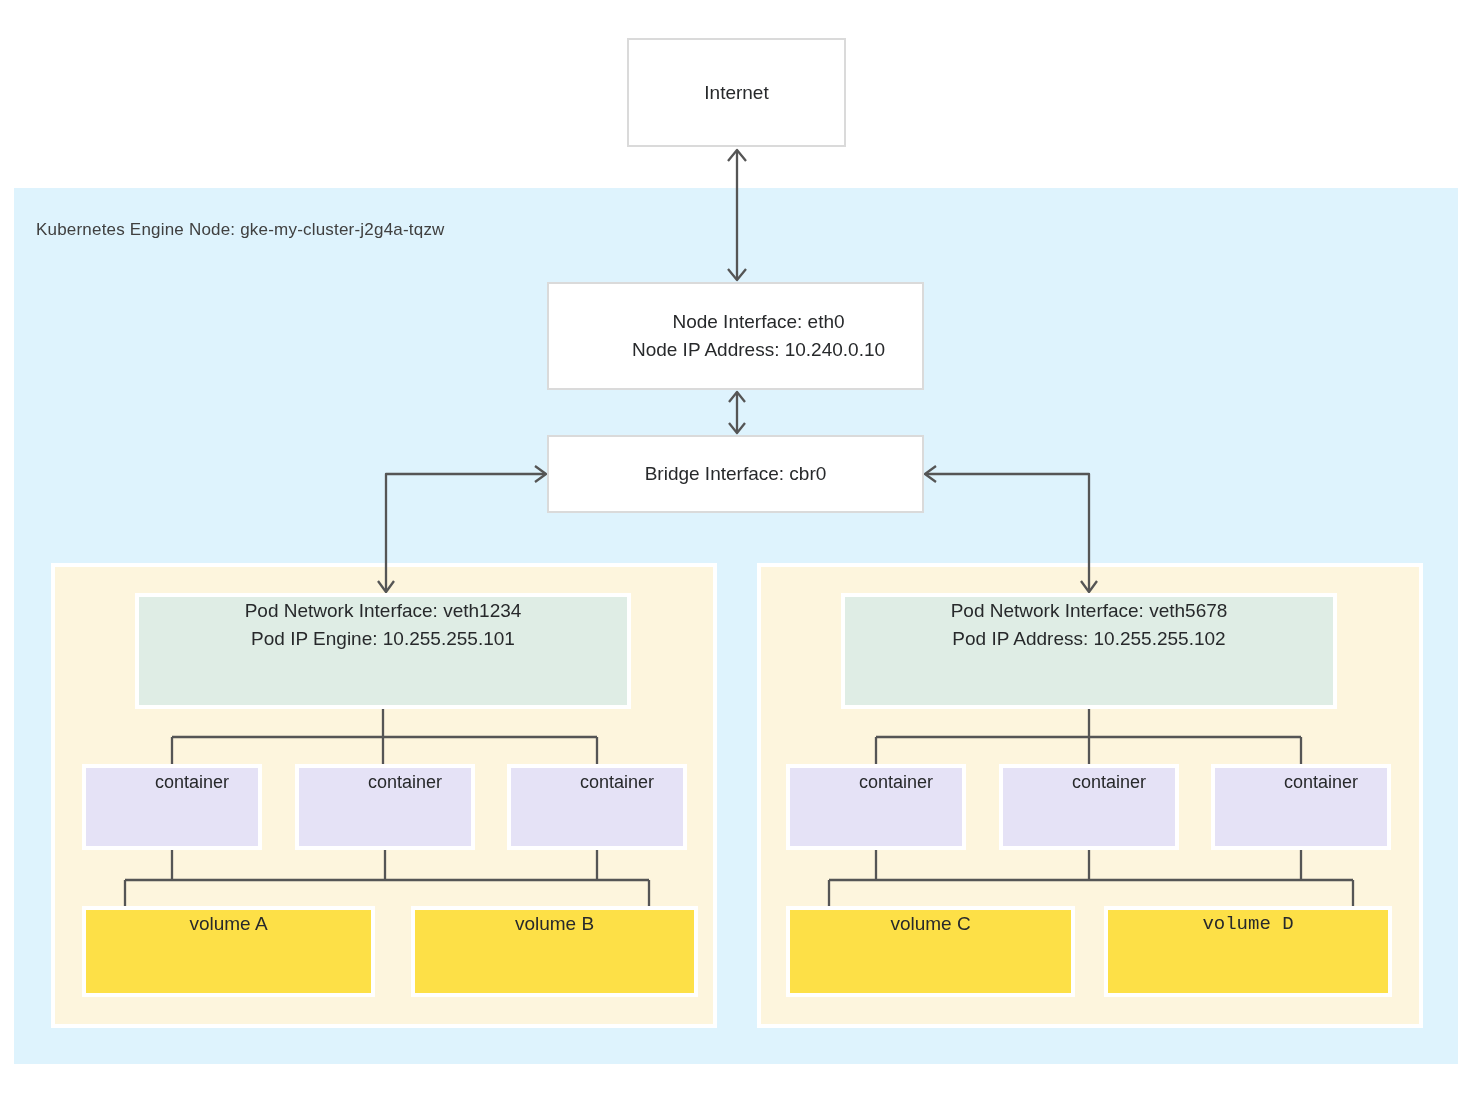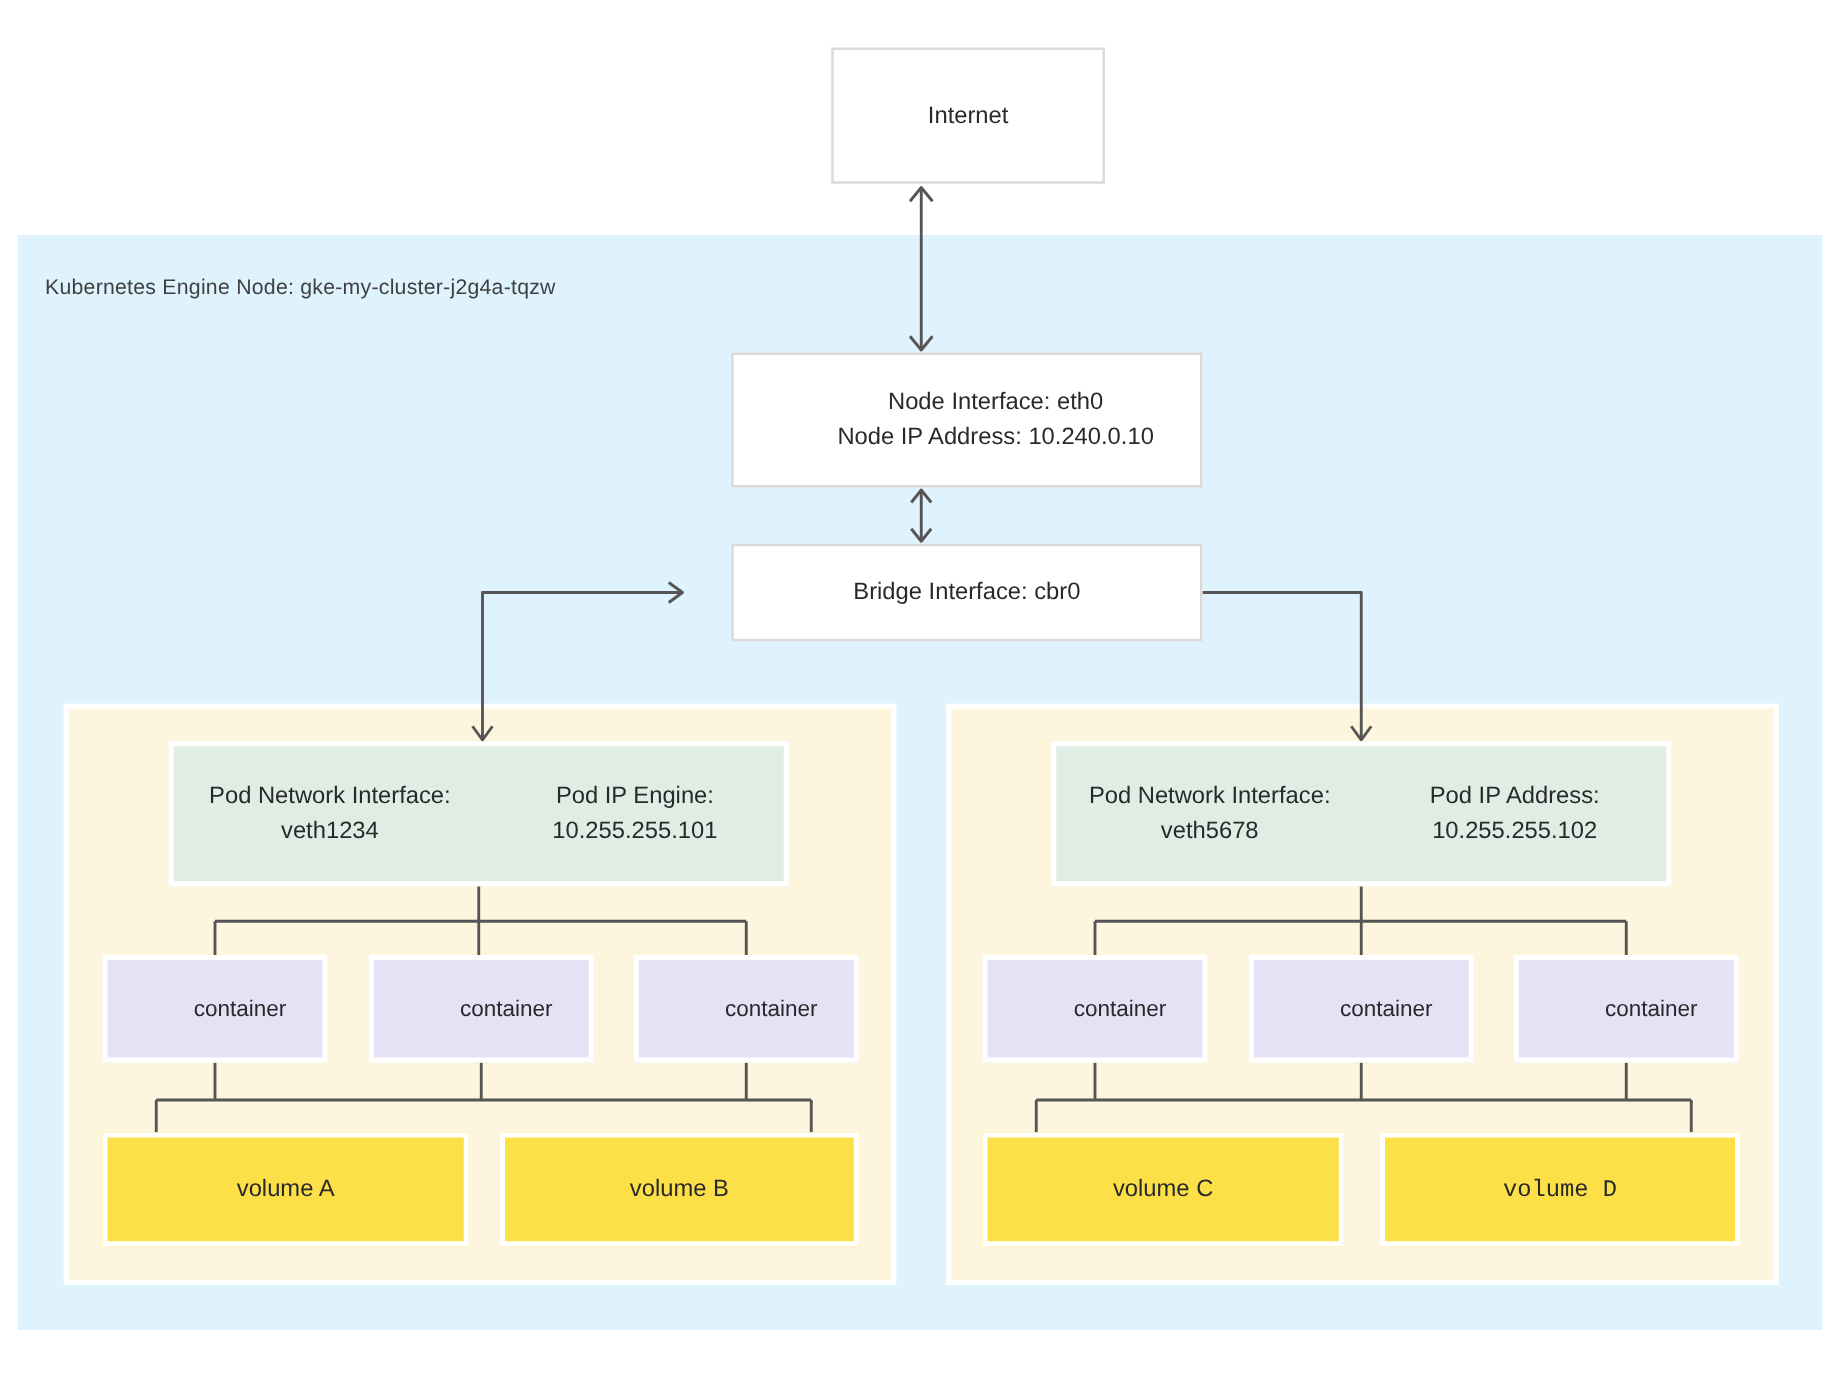--- a/index.html
+++ b/index.html
@@ -47,51 +47,49 @@
     border: 2px solid #dadada;
     box-sizing: border-box;
     display: flex;
     flex-direction: column;
     align-items: center;
     justify-content: center;
     text-align: center;
     font-size: 19px;
     color: #27292b;
     line-height: 28px;
-    margin-left: 38px;
   }
   .internet { left: 627px; top: 38px;  width: 219px; height: 109px; }
   .node-if  { left: 547px; top: 282px; width: 377px; height: 108px; padding-left: 46px; }
   .bridge-if{ left: 547px; top: 435px; width: 377px; height: 78px;  }
 
   
   .cbox {
     position: absolute;
     border: 4px solid #ffffff;
     box-sizing: border-box;
     display: flex;
-    flex-direction: row;
+    flex-direction: column;
     align-items: center;
-    justify-content: center;
     text-align: center;
     font-size: 19px;
     color: #27292b;
     line-height: 28px;
   }
   .pod-if { top: 593px; width: 496px; height: 116px; background: #dfede5; }
   .pod-if.p1 { left: 135px; }
   .pod-if.p2 { left: 841px; }
 
   .container-box { top: 764px; width: 180px; height: 86px; background: #e5e2f6; font-size: 18px; padding-left: 40px; }
   .c-l1 { left: 82px; }  .c-l2 { left: 295px; } .c-l3 { left: 507px; }
   .c-r1 { left: 786px; } .c-r2 { left: 999px; } .c-r3 { left: 1211px; }
 
   .volume-box { top: 906px; height: 91px; background: #fde047; }
   .v-a { left: 82px;   width: 293px; }
-  .v-b { left: 400px;  width: 287px; }
+  .v-b { left: 411px;  width: 287px; }
   .v-c { left: 786px;  width: 289px; }
   .v-d { left: 1104px; width: 288px; font-family: Liberation Mono, monospace; }
 
   
   svg.connectors {
     position: absolute;
     left: 0; top: 0;
     width: 1472px; height: 1100px;
     pointer-events: none;
   }

